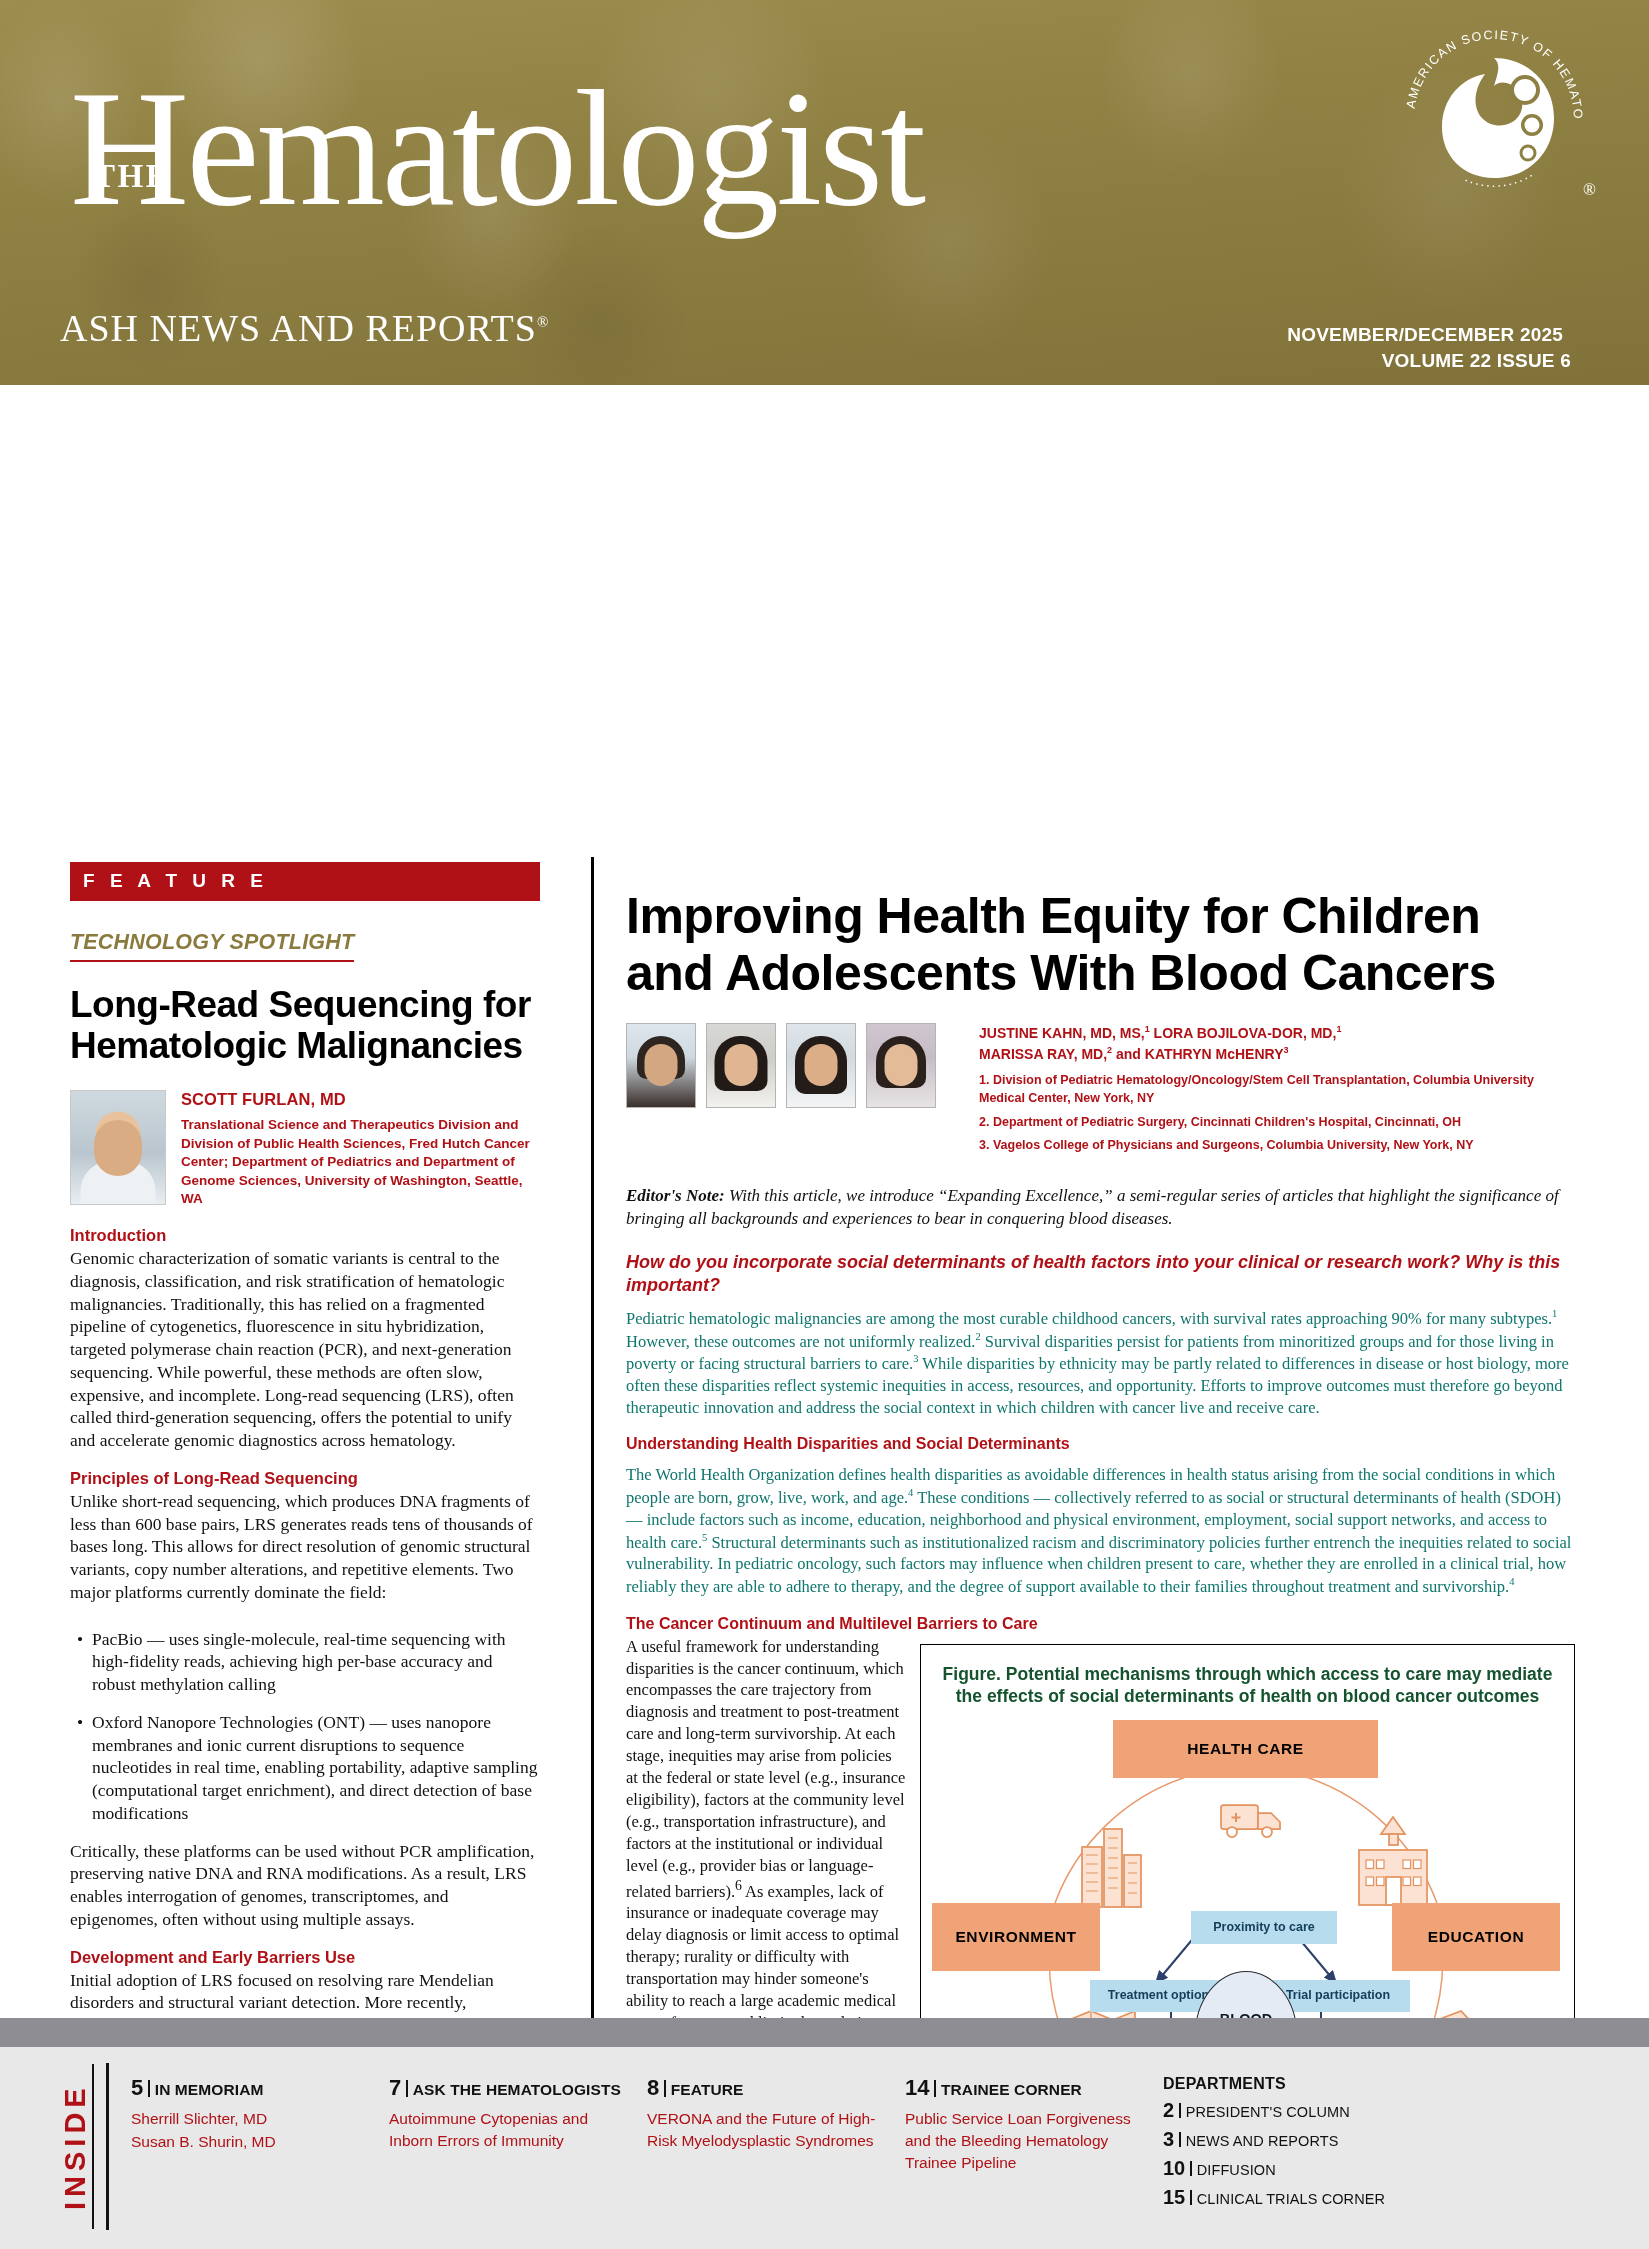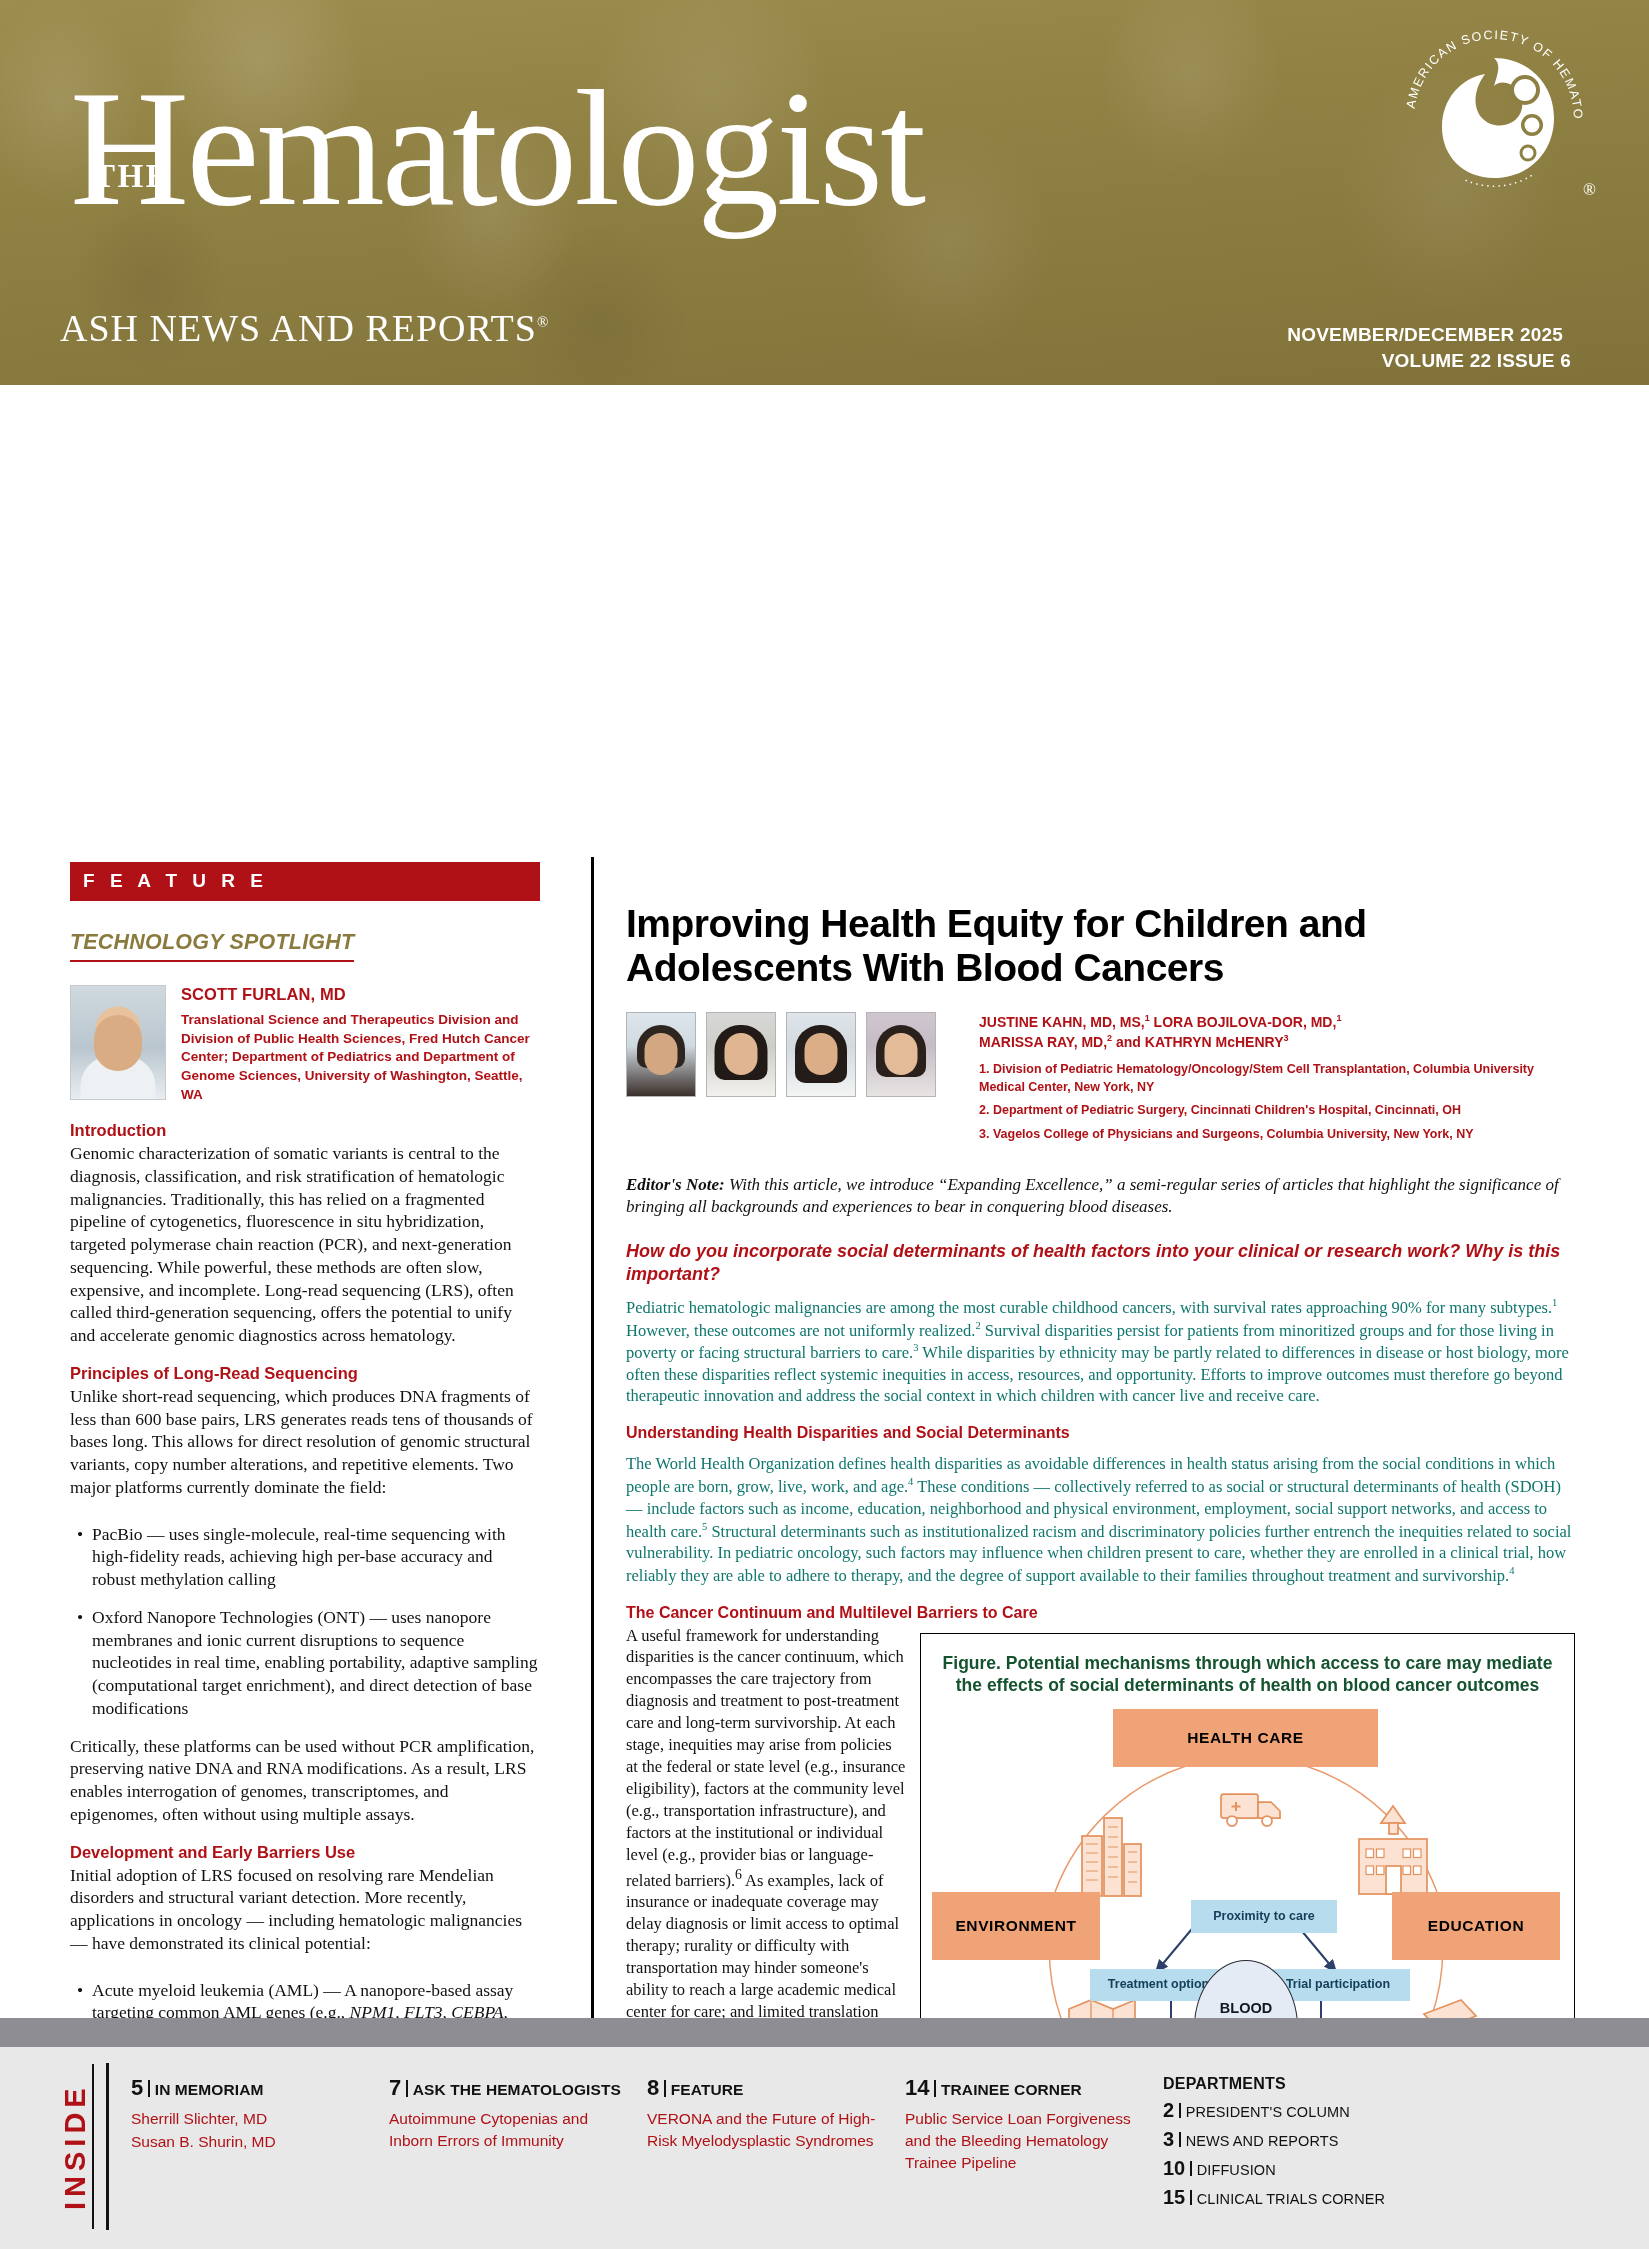--- a/index.html
+++ b/index.html
@@ -204,24 +204,24 @@
 
   
   .right-col {
     position: absolute;
     left: 626px; top: 477px;
     width: 950px;
   }
   .right-headline {
     font-family: "Liberation Sans", sans-serif;
     font-weight: bold;
-    font-size: 39px;
+    font-size: 50px;
     line-height: 1.14;
     color: #000;
-    margin-top: 40px;
+    margin-top: 26px;
     letter-spacing: -0.5px;
   }
   .authors-row { display: flex; gap: 13px; margin-top: 21px; }
   .headshots { display: flex; gap: 10px; flex: none; }
   .hs {
     width: 70px; height: 85px;
     border: 1px solid #b4b4b4;
     position: relative; overflow: hidden;
   }
   .hs-inner { position: absolute; inset: 0; }
@@ -482,20 +482,21 @@
 <div class="page">
 
   <div class="col-divider"></div>
 
   <div class="left-col">
 
     <div class="kicker">F E A T U R E</div>
 
     <div class="tech-spotlight">TECHNOLOGY SPOTLIGHT</div>
 
+    <h1 class="left-headline">Long-Read Sequencing for Hematologic Malignancies</h1>
 
     <div class="byline-row">
       <div class="headshot-sf"></div>
       <div>
         <div class="author-name">SCOTT FURLAN, MD</div>
         <div class="author-affil">Translational Science and Therapeutics Division and Division of Public Health Sciences, Fred Hutch Cancer Center; Department of Pediatrics and Department of Genome Sciences, University of Washington, Seattle, WA</div>
       </div>
     </div>
 
     <div class="sec-head">Introduction</div>

